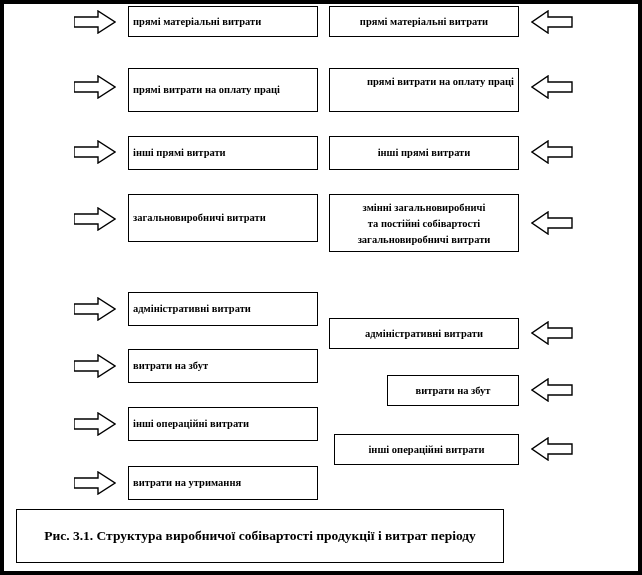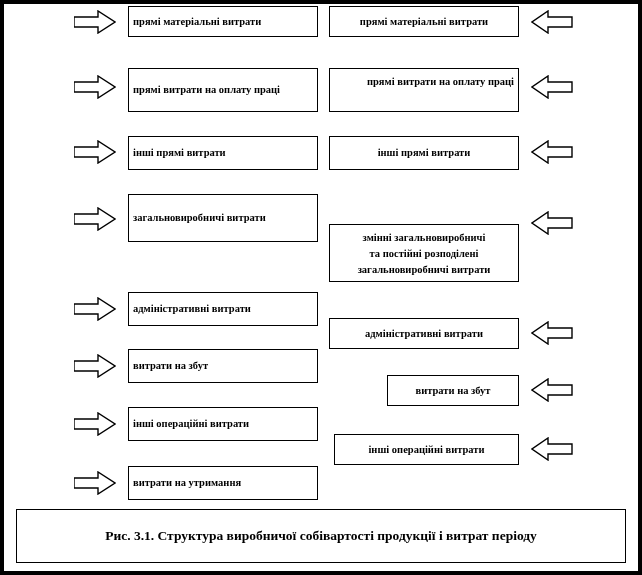--- a/index.html
+++ b/index.html
@@ -61,21 +61,21 @@
   }
   .arrow svg {
     display: block;
     width: 42px;
     height: 24px;
   }
   .caption {
     position: absolute;
     left: 12px;
     top: 505px;
-    width: 610px;
+    width: 488px;
     height: 54px;
     box-sizing: border-box;
     border: 1px solid #000000;
     background: #ffffff;
     display: flex;
     flex-direction: column;
     align-items: center;
     justify-content: center;
     text-align: center;
     font-family: "Liberation Serif", serif;
@@ -171,23 +171,23 @@
     </div>
 
     <div class="box multi" style="left:325px; top:64px; width:190px; height:44px; text-align:right;">
       <span class="line">прямі витрати на оплату праці</span>
     </div>
 
     <div class="box" style="left:325px; top:132px; width:190px; height:34px;">
       <span>інші  прямі витрати</span>
     </div>
 
-    <div class="box multi" style="left:325px; top:190px; width:190px; height:58px;margin-top:30px;">
+    <div class="box multi" style="left:325px; top:190px; width:190px; height:58px;">
       <span class="line">змінні  загальновиробничі</span>
-      <span class="line">та постійні розподілені</span>
+      <span class="line">та постійні собівартості</span>
       <span class="line">загальновиробничі  витрати</span>
     </div>
 
     <div class="box" style="left:325px; top:314px; width:190px; height:31px;">
       <span>адміністративні витрати</span>
     </div>
 
     <div class="box" style="left:383px; top:371px; width:132px; height:31px;">
       <span>витрати на збут</span>
     </div>

